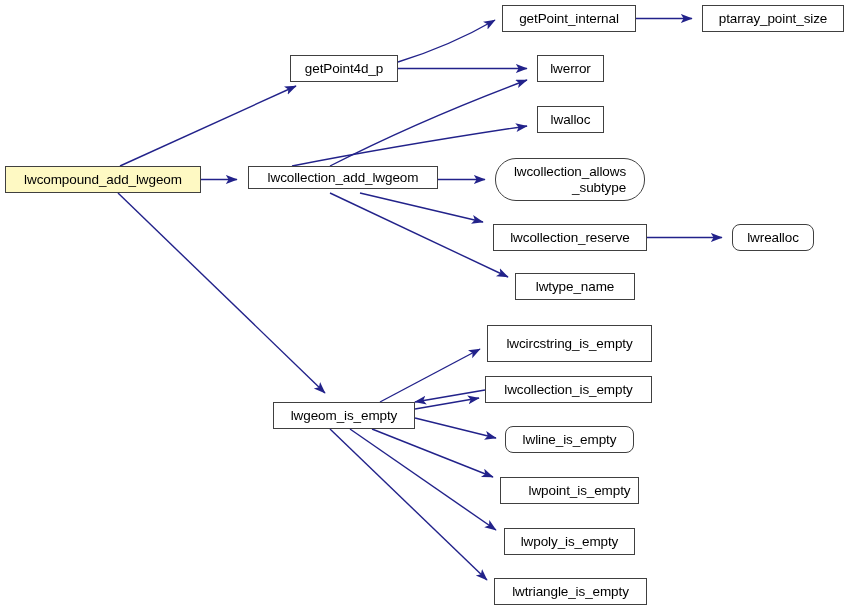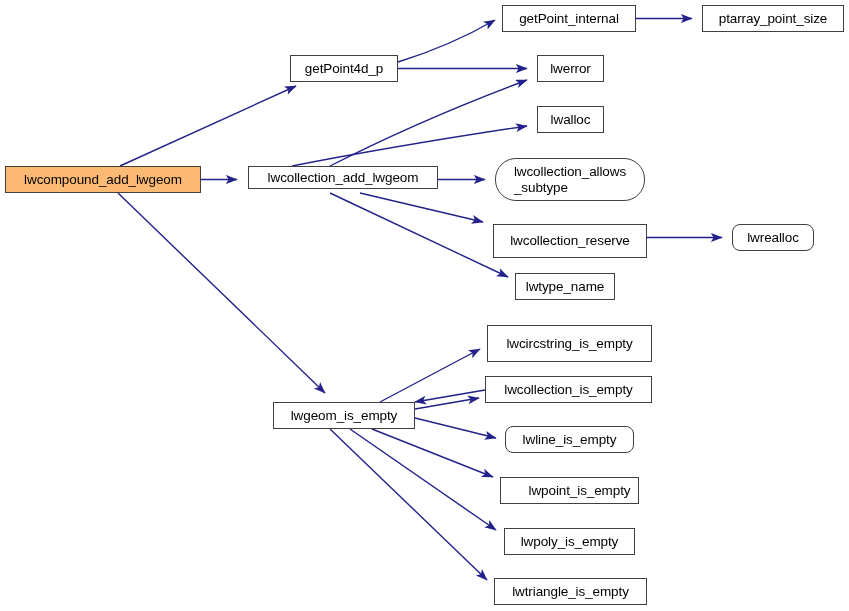--- a/index.html
+++ b/index.html
@@ -27,26 +27,26 @@
     position: absolute;
     box-sizing: border-box;
     border: 1px solid #404040;
     background: #ffffff;
     color: #000000;
     font-size: 13.5px;
     line-height: 1.12;
     display: flex;
     align-items: center;
     justify-content: center;
-    text-align: left;
+    text-align: right;
     white-space: pre-line;
     letter-spacing: -0.1px;
   }
   .node.highlight {
-    background: #fdba74;
+    background: #fef9c3;
   }
   .node-label {
     display: block;
     white-space: pre-line;
     padding: 0 3px;
   }
 </style>
 </head>
 <body>
 
@@ -82,23 +82,23 @@
   <div id="node-layer">
       <div class="node highlight" style="left: 5px; top: 166px; width: 196px; height: 27px;"><span class="node-label">lwcompound_add_lwgeom</span></div>
       <div class="node" style="left: 290px; top: 55px; width: 108px; height: 27px;"><span class="node-label">getPoint4d_p</span></div>
       <div class="node" style="left: 502px; top: 5px; width: 134px; height: 27px;"><span class="node-label">getPoint_internal</span></div>
       <div class="node" style="left: 702px; top: 5px; width: 142px; height: 27px;"><span class="node-label">ptarray_point_size</span></div>
       <div class="node" style="left: 537px; top: 55px; width: 67px; height: 27px;"><span class="node-label">lwerror</span></div>
       <div class="node" style="left: 537px; top: 106px; width: 67px; height: 27px;"><span class="node-label">lwalloc</span></div>
       <div class="node" style="left: 248px; top: 166px; width: 190px; height: 23px;"><span class="node-label">lwcollection_add_lwgeom</span></div>
       <div class="node" style="left: 495px; top: 158px; width: 150px; height: 43px; border-radius: 21px;"><span class="node-label">lwcollection_allows
 _subtype</span></div>
-      <div class="node" style="left: 493px; top: 224px; width: 154px; height: 34px;"><span class="node-label">lwcollection_reserve</span></div>
+      <div class="node" style="left: 493px; top: 224px; width: 154px; height: 27px;"><span class="node-label">lwcollection_reserve</span></div>
       <div class="node" style="left: 732px; top: 224px; width: 82px; height: 27px; border-radius: 8px;"><span class="node-label">lwrealloc</span></div>
-      <div class="node" style="left: 515px; top: 273px; width: 100px; height: 27px;"><span class="node-label">lwtype_name</span></div>
+      <div class="node" style="left: 515px; top: 273px; width: 120px; height: 27px;"><span class="node-label">lwtype_name</span></div>
       <div class="node" style="left: 273px; top: 402px; width: 142px; height: 27px;"><span class="node-label">lwgeom_is_empty</span></div>
       <div class="node" style="left: 487px; top: 325px; width: 165px; height: 37px;"><span class="node-label">lwcircstring_is_empty</span></div>
       <div class="node" style="left: 485px; top: 376px; width: 167px; height: 27px;"><span class="node-label">lwcollection_is_empty</span></div>
       <div class="node" style="left: 505px; top: 426px; width: 129px; height: 27px; border-radius: 8px;"><span class="node-label">lwline_is_empty</span></div>
       <div class="node" style="left: 500px; top: 477px; width: 139px; height: 27px; padding-left: 20px;"><span class="node-label">lwpoint_is_empty</span></div>
       <div class="node" style="left: 504px; top: 528px; width: 131px; height: 27px;"><span class="node-label">lwpoly_is_empty</span></div>
       <div class="node" style="left: 494px; top: 578px; width: 153px; height: 27px;"><span class="node-label">lwtriangle_is_empty</span></div>
     </div>
 </div>
 

